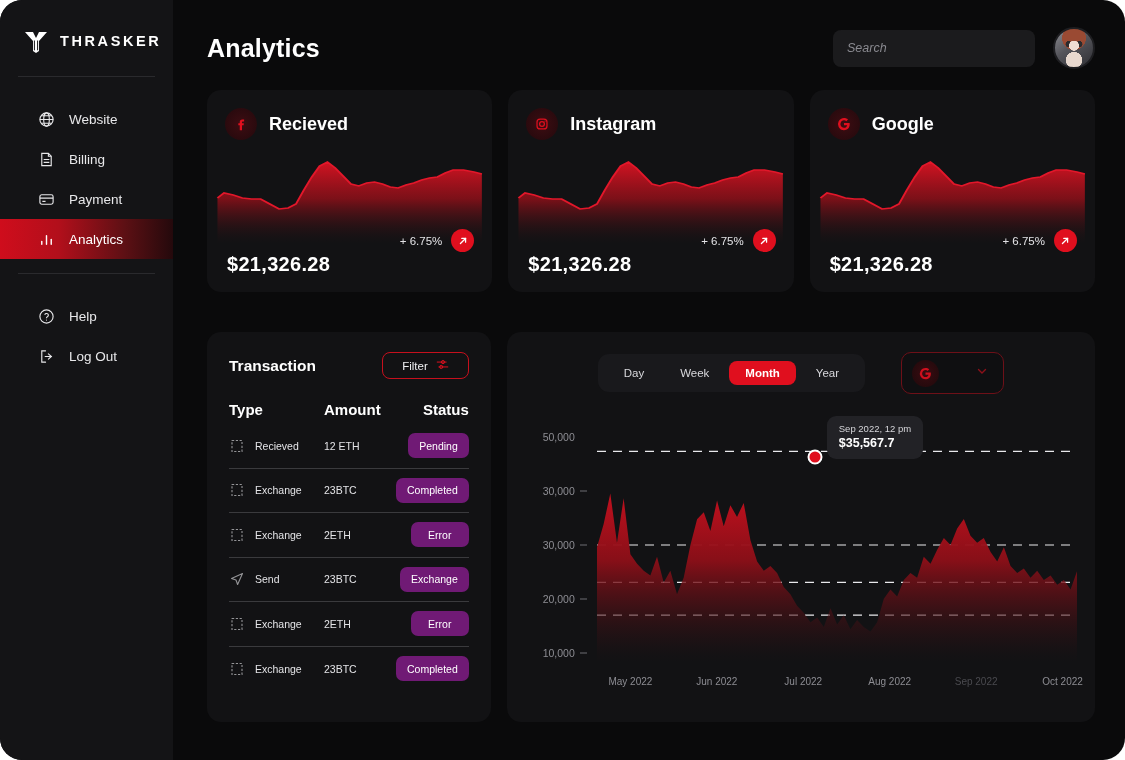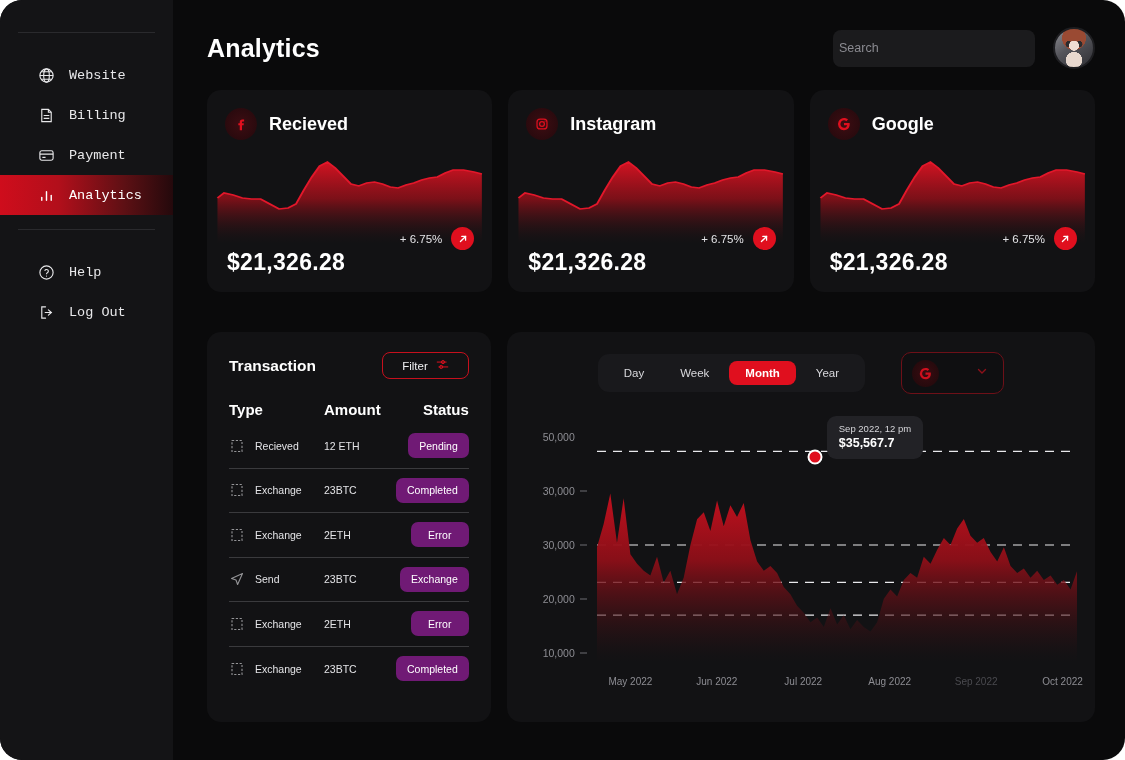--- a/index.html
+++ b/index.html
@@ -33,21 +33,21 @@
   }
   .logo-mark { width: 28px; height: 28px; flex: 0 0 28px; }
   .logo-text {
     color: #ffffff; font-size: 14.5px; font-weight: 700;
     letter-spacing: 2.6px;
   }
   .side-divider {
     height: 1px; background: #2a2a2d;
     margin: 18px 18px 0 18px;
   }
-  .nav-group { margin-top: 22px; font-family: Liberation Mono, monospace; }
+  .nav-group { margin-top: 22px; }
   .nav-item {
     display: flex; align-items: center; gap: 14px;
     height: 40px; padding-left: 38px;
     color: #e8e8ea; font-size: 13.5px;
     position: relative;
     cursor: pointer;
   }
   .nav-item .ico { width: 17px; height: 17px; flex: 0 0 17px; display:block; }
   .nav-item.active {
     background: linear-gradient(90deg, #cf0d1c 0%, #b20f1b 34%, #5d1014 72%, #24090c 100%);
@@ -77,23 +77,24 @@
   .page-title {
     color: #ffffff; font-size: 25px; font-weight: 600;
     letter-spacing: .2px;
   }
   .top-right { display: flex; align-items: center; gap: 18px; }
   .search-box {
     width: 202px; height: 37px;
     background: #1b1b1d;
     border: none; border-radius: 8px;
     color: #cfcfd2; font-size: 12.5px;
-    padding: 0 6px;
+    padding: 0 14px;
     font-family: "Liberation Sans", sans-serif;
     outline: none;
+    font-style: italic;
   }
   .search-box::placeholder { color: #8a8a90; }
   .avatar {
     width: 42px; height: 42px; border-radius: 50%;
     background:
       radial-gradient(circle at 50% 82%, #e8d9cf 0 22%, rgba(232,217,207,0) 23%),
       radial-gradient(circle at 50% 44%, #f0ddd2 0 17%, rgba(240,221,210,0) 18%),
       radial-gradient(circle at 36% 40%, #2b2b2e 0 9%, rgba(43,43,46,0) 10%),
       radial-gradient(circle at 64% 40%, #2b2b2e 0 9%, rgba(43,43,46,0) 10%),
       radial-gradient(circle at 50% 24%, #9a4a33 0 34%, rgba(154,74,51,0) 35%),
@@ -121,21 +122,21 @@
   .brand-name { color: #fff; font-size: 18px; font-weight: 600; }
   .spark-wrap {
     position: absolute; left: 0; right: 0;
     top: 62px; height: 92px;
   }
   .spark-wrap svg { display: block; width: 100%; height: 100%; }
   .stat-foot {
     position: absolute; left: 20px; right: 18px; bottom: 16px;
     display: flex; align-items: center; justify-content: space-between;
   }
-  .stat-amount { color: #fff; font-size: 23px; font-weight: 600; letter-spacing: .3px; margin-top: 48px; }
+  .stat-amount { color: #fff; font-size: 20px; font-weight: 600; letter-spacing: .3px; margin-top: 48px; }
   .stat-delta { display: flex; align-items: center; gap: 9px; }
   .delta-text { color: #e3e3e6; font-size: 11.5px; }
   .delta-badge {
     width: 23px; height: 23px; border-radius: 50%;
     background: #e00f1e;
     display: flex; align-items: center; justify-content: center;
     flex: 0 0 23px;
   }
 
   
@@ -259,20 +260,29 @@
     border: 2.5px solid #ffffff;
     transform: translate(-50%, -50%);
   }
 </style>
 </head>
 <body>
 
 <div class="app">
 
   <aside class="sidebar">
+    <div class="logo-row">
+      <span class="logo-mark">
+        <svg viewBox="0 0 28 28" width="28" height="28">
+          <path d="M3 5 L11 5 L14 11 L17 5 L25 5 L17 14 L17 24 L14 26 L11 24 L11 14 Z" fill="#ffffff"></path>
+          <path d="M12.4 13.5 L12.4 23.3 M15.6 13.5 L15.6 23.3" stroke="#141416" stroke-width="1"></path>
+        </svg>
+      </span>
+      <span class="logo-text">THRASKER</span>
+    </div>
 
     <div class="side-divider"></div>
 
     <nav class="nav-group">
       <div class="nav-item">
         <span class="ico">
           <svg viewBox="0 0 18 18" width="17" height="17" fill="none" stroke="#e8e8ea" stroke-width="1.2">
             <circle cx="9" cy="9" r="7"></circle>
               <ellipse cx="9" cy="9" rx="3" ry="7"></ellipse>
             <line x1="2" y1="9" x2="16" y2="9"></line>

